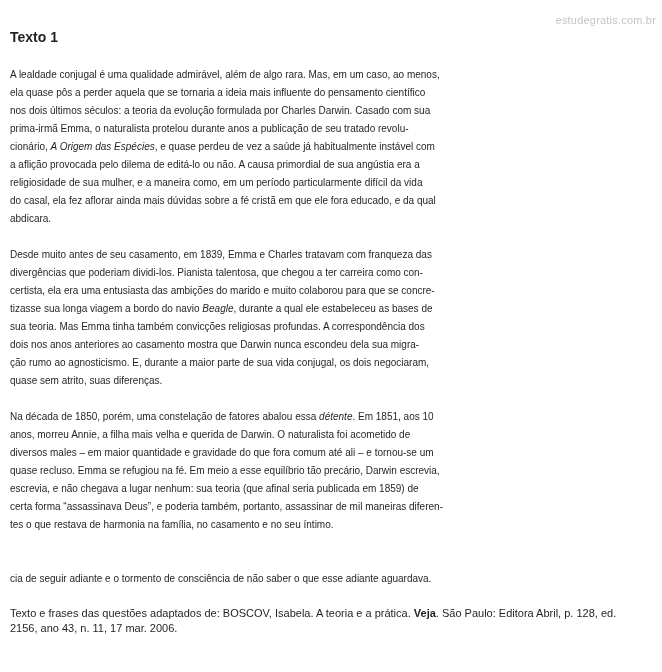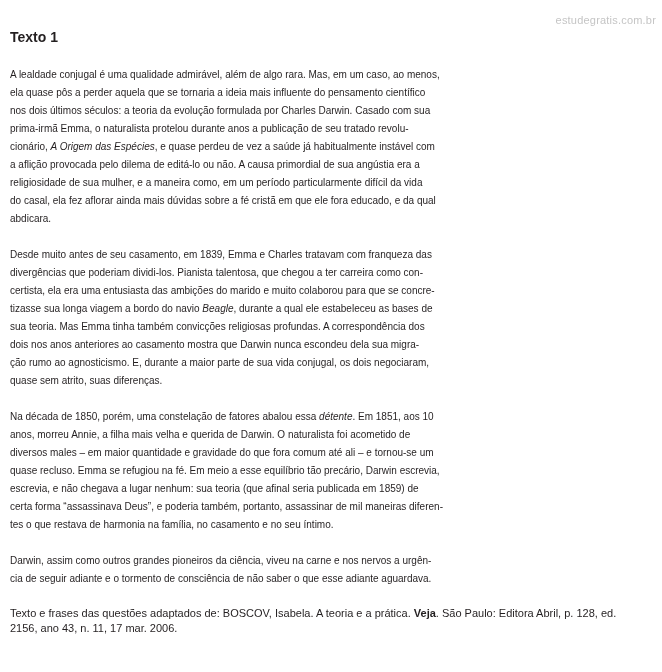--- a/index.html
+++ b/index.html
@@ -52,16 +52,16 @@
 <body>
 
 <div class="watermark">estudegratis.com.br</div>
 
 <div class="page">
   <h1 class="title">Texto 1</h1>
 
   <p class="para"><span>A lealdade conjugal é uma qualidade admirável, além de algo rara. Mas, em um caso, ao menos,</span><br><span>ela quase pôs a perder aquela que se tornaria a ideia mais influente do pensamento científico</span><br><span>nos dois últimos séculos: a teoria da evolução formulada por Charles Darwin. Casado com sua</span><br><span>prima-irmã Emma, o naturalista protelou durante anos a publicação de seu tratado revolu-</span><br><span>cionário, </span><em>A Origem das Espécies</em><span>, e quase perdeu de vez a saúde já habitualmente instável com</span><br><span>a aflição provocada pelo dilema de editá-lo ou não. A causa primordial de sua angústia era a</span><br><span>religiosidade de sua mulher, e a maneira como, em um período particularmente difícil da vida</span><br><span>do casal, ela fez aflorar ainda mais dúvidas sobre a fé cristã em que ele fora educado, e da qual</span><br><span>abdicara.</span></p>
   <p class="para"><span>Desde muito antes de seu casamento, em 1839, Emma e Charles tratavam com franqueza das</span><br><span>divergências que poderiam dividi-los. Pianista talentosa, que chegou a ter carreira como con-</span><br><span>certista, ela era uma entusiasta das ambições do marido e muito colaborou para que se concre-</span><br><span>tizasse sua longa viagem a bordo do navio </span><em>Beagle</em><span>, durante a qual ele estabeleceu as bases de</span><br><span>sua teoria. Mas Emma tinha também convicções religiosas profundas. A correspondência dos</span><br><span>dois nos anos anteriores ao casamento mostra que Darwin nunca escondeu dela sua migra-</span><br><span>ção rumo ao agnosticismo. E, durante a maior parte de sua vida conjugal, os dois negociaram,</span><br><span>quase sem atrito, suas diferenças.</span></p>
   <p class="para"><span>Na década de 1850, porém, uma constelação de fatores abalou essa </span><em>détente</em><span>. Em 1851, aos 10</span><br><span>anos, morreu Annie, a filha mais velha e querida de Darwin. O naturalista foi acometido de</span><br><span>diversos males – em maior quantidade e gravidade do que fora comum até ali – e tornou-se um</span><br><span>quase recluso. Emma se refugiou na fé. Em meio a esse equilíbrio tão precário, Darwin escrevia,</span><br><span>escrevia, e não chegava a lugar nenhum: sua teoria (que afinal seria publicada em 1859) de</span><br><span>certa forma “assassinava Deus”, e poderia também, portanto, assassinar de mil maneiras diferen-</span><br><span>tes o que restava de harmonia na família, no casamento e no seu íntimo.</span></p>
-  <p class="para"><span>Darwin, assim como outros grandes pioneiros da ciência, viveu na carne e nos nervos a urgên-</span><br><span>cia de seguir adiante e o tormento de consciência de não saber o que esse adiante aguardava.</span></p>
+  <p class="para"><br><span>cia de seguir adiante e o tormento de consciência de não saber o que esse adiante aguardava.</span></p>
 
   <p class="citation"><span>Texto e frases das questões adaptados de: BOSCOV, Isabela. A teoria e a prática. </span><strong>Veja</strong><span>. São Paulo: Editora Abril, p. 128, ed.</span><br><span>2156, ano 43, n. 11, 17 mar. 2006.</span></p>
 </div>
 
 </body></html>

